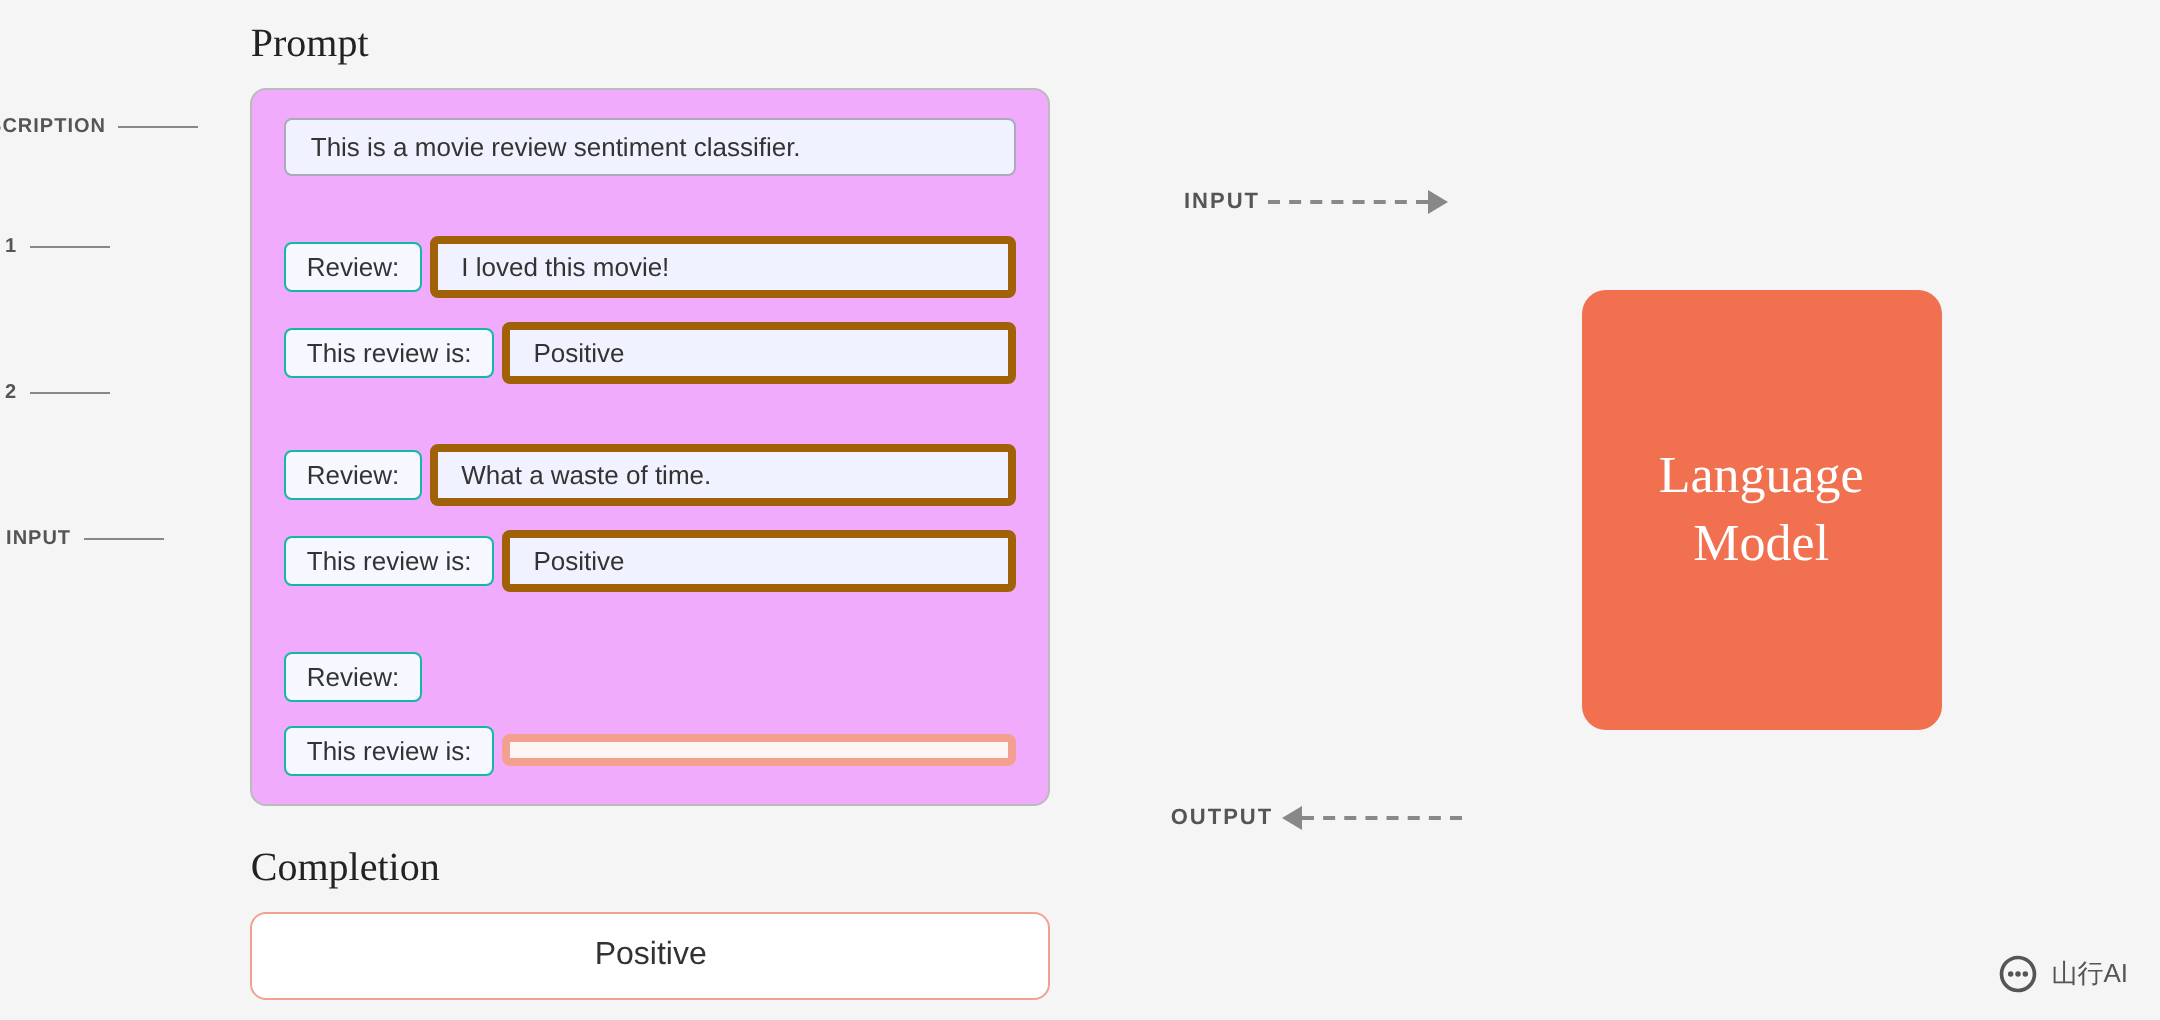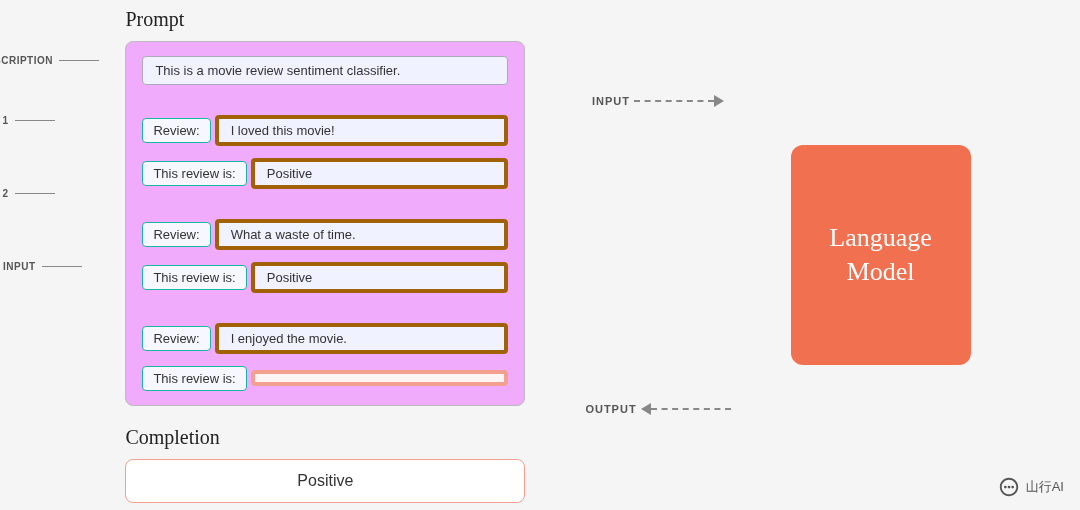--- a/index.html
+++ b/index.html
@@ -253,21 +253,20 @@
             </div>
             <div class="field-row">
               <span class="field-label">This review is:</span>
               <span class="field-value">Positive</span>
             </div>
 
             <div class="divider-row"></div>
 
             <div class="field-row">
               <span class="field-label">Review:</span>
-              <span class="field-value">I enjoyed the movie.</span>
             </div>
             <div class="field-row">
               <span class="field-label">This review is:</span>
               <span class="field-value empty"></span>
             </div>
           </div>
         </div>
       </div>
 
       <div class="completion-section">

